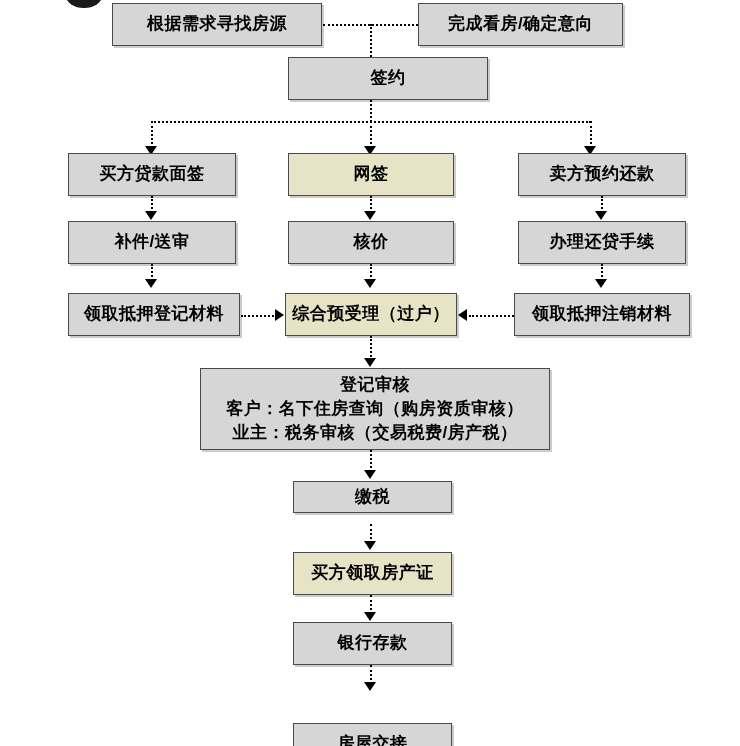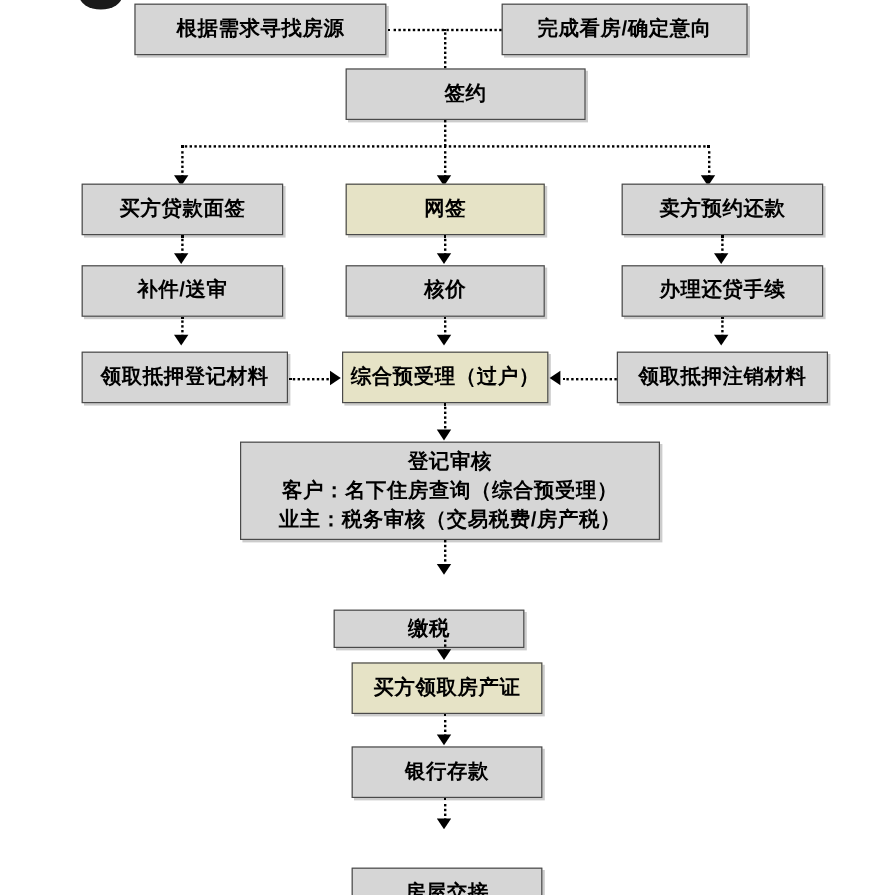--- a/index.html
+++ b/index.html
@@ -158,28 +158,28 @@
   <div class="arrow-right" style="left:275px; top:309px;"></div>
 
   <div class="hline" style="left:469px; top:315px; width:45px;"></div>
   <div class="arrow-left" style="left:458px; top:309px;"></div>
 
   <div class="vline" style="left:370px; top:336px; height:24px;"></div>
   <div class="arrow-down" style="left:364px; top:358px;"></div>
 
   <div class="node multi" style="left:200px; top:368px; width:350px; height:82px;">
     <span class="line1">登记审核</span>
-    <span class="line2">客户：名下住房查询（综合预受理）</span>
+    <span class="line2">客户：名下住房查询（购房资质审核）</span>
     <span class="line3">业主：税务审核（交易税费/房产税）</span>
   </div>
 
   <div class="vline" style="left:370px; top:450px; height:22px;"></div>
   <div class="arrow-down" style="left:364px; top:470px;"></div>
 
-  <div class="node" style="left:278px; top:481px; width:159px; height:32px;margin-top:27px;">缴税</div>
+  <div class="node" style="left:293px; top:481px; width:159px; height:32px;">缴税</div>
 
   <div class="vline" style="left:370px; top:524px; height:19px;"></div>
   <div class="arrow-down" style="left:364px; top:541px;"></div>
 
   <div class="node accent" style="left:293px; top:552px; width:159px; height:43px;">买方领取房产证</div>
 
   <div class="vline" style="left:370px; top:595px; height:19px;"></div>
   <div class="arrow-down" style="left:364px; top:612px;"></div>
 
   <div class="node" style="left:293px; top:622px; width:159px; height:43px;">银行存款</div>

